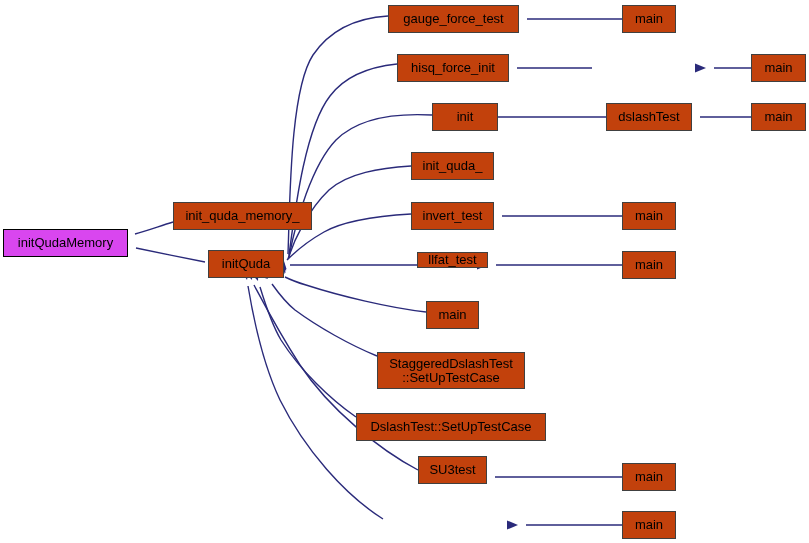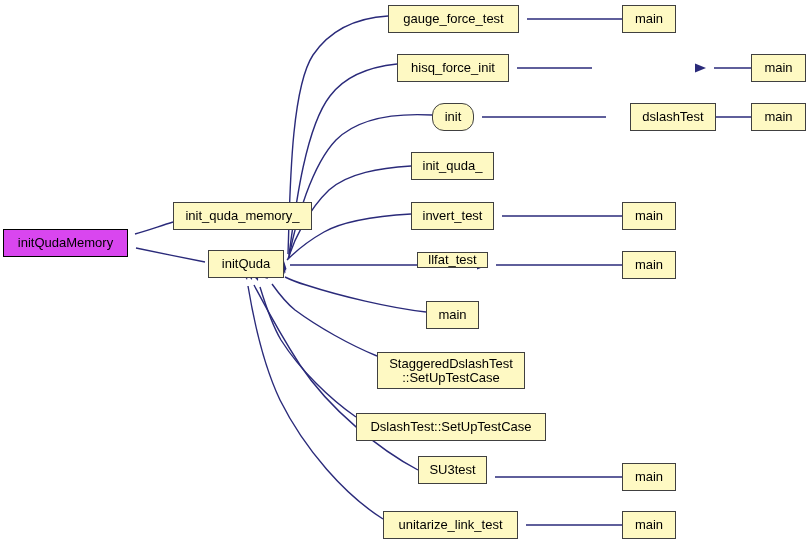--- a/index.html
+++ b/index.html
@@ -21,21 +21,21 @@
     position: absolute;
     left: 0;
     top: 0;
     width: 809px;
     height: 543px;
   }
   .node {
     position: absolute;
     box-sizing: border-box;
     border: 1px solid #404040;
-    background: #fef9c3;
+    background: #c2410c;
     color: #000000;
     font-size: 13px;
     line-height: 14px;
     text-align: center;
     display: flex;
     align-items: center;
     justify-content: center;
     white-space: pre;
     z-index: 5;
   }
@@ -101,29 +101,28 @@
       <path d="M 622,525 L 526,525" fill="none" stroke="#2a2a7a" stroke-width="1.4"></path>
       <polygon points="0,0 11,-4.6 11,4.6" fill="#2a2a7a" transform="translate(518,525) rotate(180)"></polygon>
     </svg>
 <div class="node highlight" style="left: 3px; top: 229px; width: 125px; height: 28px;"><span class="node-label">initQudaMemory</span></div>
     <div class="node" style="left: 173px; top: 202px; width: 139px; height: 28px;"><span class="node-label">init_quda_memory_</span></div>
     <div class="node" style="left: 208px; top: 250px; width: 76px; height: 28px;"><span class="node-label">initQuda</span></div>
     <div class="node" style="left: 388px; top: 5px; width: 131px; height: 28px;"><span class="node-label">gauge_force_test</span></div>
     <div class="node" style="left: 622px; top: 5px; width: 54px; height: 28px;"><span class="node-label">main</span></div>
     <div class="node" style="left: 397px; top: 54px; width: 112px; height: 28px;"><span class="node-label">hisq_force_init</span></div>
     <div class="node" style="left: 751px; top: 54px; width: 55px; height: 28px;"><span class="node-label">main</span></div>
-    <div class="node" style="left: 432px; top: 103px; width: 42px; height: 28px; border-radius: 12px;"><span class="node-label">init</span></div>
-    <div class="node" style="left: 606px; top: 103px; width: 86px; height: 28px; margin-left: 24px;"><span class="node-label">dslashTest</span></div>
+    <div class="node" style="left: 432px; top: 103px; width: 66px; height: 28px;"><span class="node-label">init</span></div>
+    <div class="node" style="left: 606px; top: 103px; width: 86px; height: 28px;"><span class="node-label">dslashTest</span></div>
     <div class="node" style="left: 751px; top: 103px; width: 55px; height: 28px;"><span class="node-label">main</span></div>
     <div class="node" style="left: 411px; top: 152px; width: 83px; height: 28px;"><span class="node-label">init_quda_</span></div>
     <div class="node" style="left: 411px; top: 202px; width: 83px; height: 28px;"><span class="node-label">invert_test</span></div>
     <div class="node" style="left: 622px; top: 202px; width: 54px; height: 28px;"><span class="node-label">main</span></div>
     <div class="node" style="left: 417px; top: 252px; width: 71px; height: 16px; align-items: flex-end;"><span class="node-label">llfat_test</span></div>
     <div class="node" style="left: 622px; top: 251px; width: 54px; height: 28px;"><span class="node-label">main</span></div>
     <div class="node" style="left: 426px; top: 301px; width: 53px; height: 28px;"><span class="node-label">main</span></div>
     <div class="node" style="left: 377px; top: 352px; width: 148px; height: 37px;"><span class="node-label">StaggeredDslashTest
 ::SetUpTestCase</span></div>
     <div class="node" style="left: 356px; top: 413px; width: 190px; height: 28px;"><span class="node-label">DslashTest::SetUpTestCase</span></div>
     <div class="node" style="left: 418px; top: 456px; width: 69px; height: 28px;"><span class="node-label">SU3test</span></div>
     <div class="node" style="left: 622px; top: 463px; width: 54px; height: 28px;"><span class="node-label">main</span></div>
-    <div class="node" style="left: 383px; top: 511px; width: 135px; height: 28px;"><span class="node-label">unitarize_link_test</span></div>
     <div class="node" style="left: 622px; top: 511px; width: 54px; height: 28px;"><span class="node-label">main</span></div>
   </div>
 
 </body></html>

